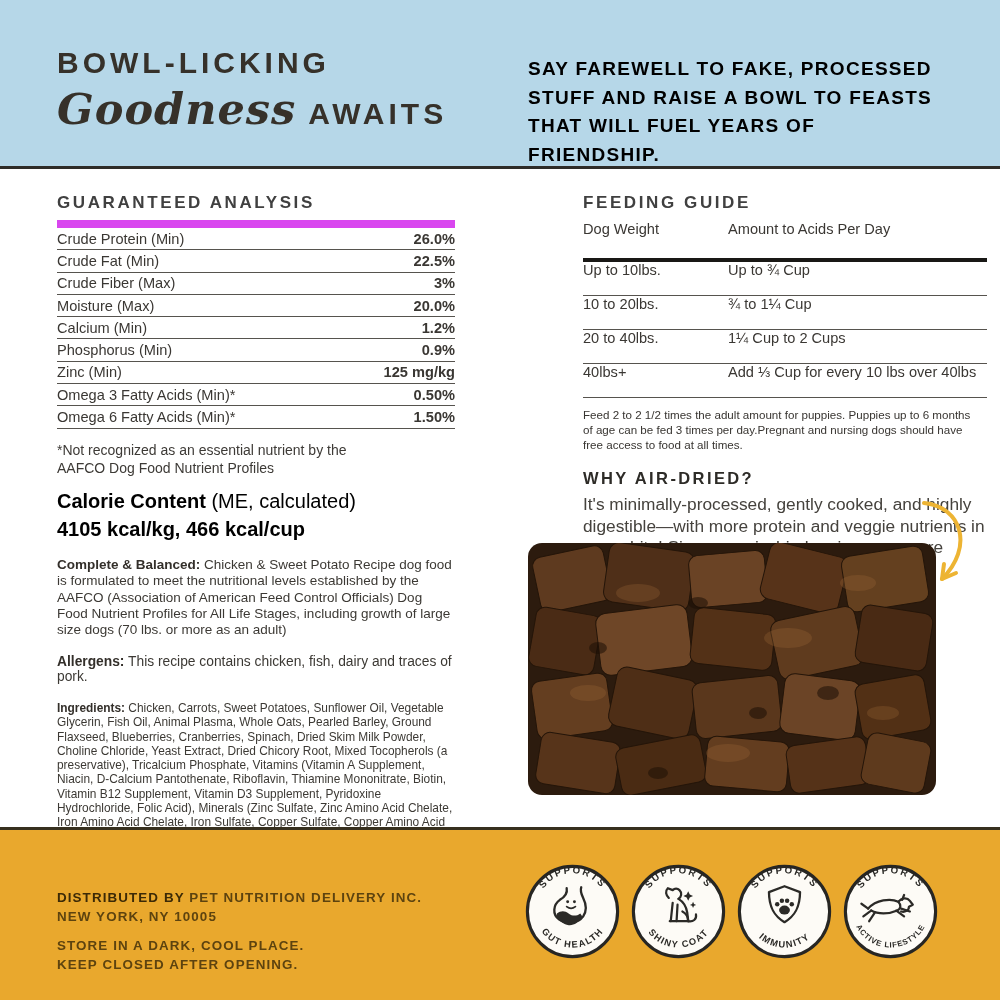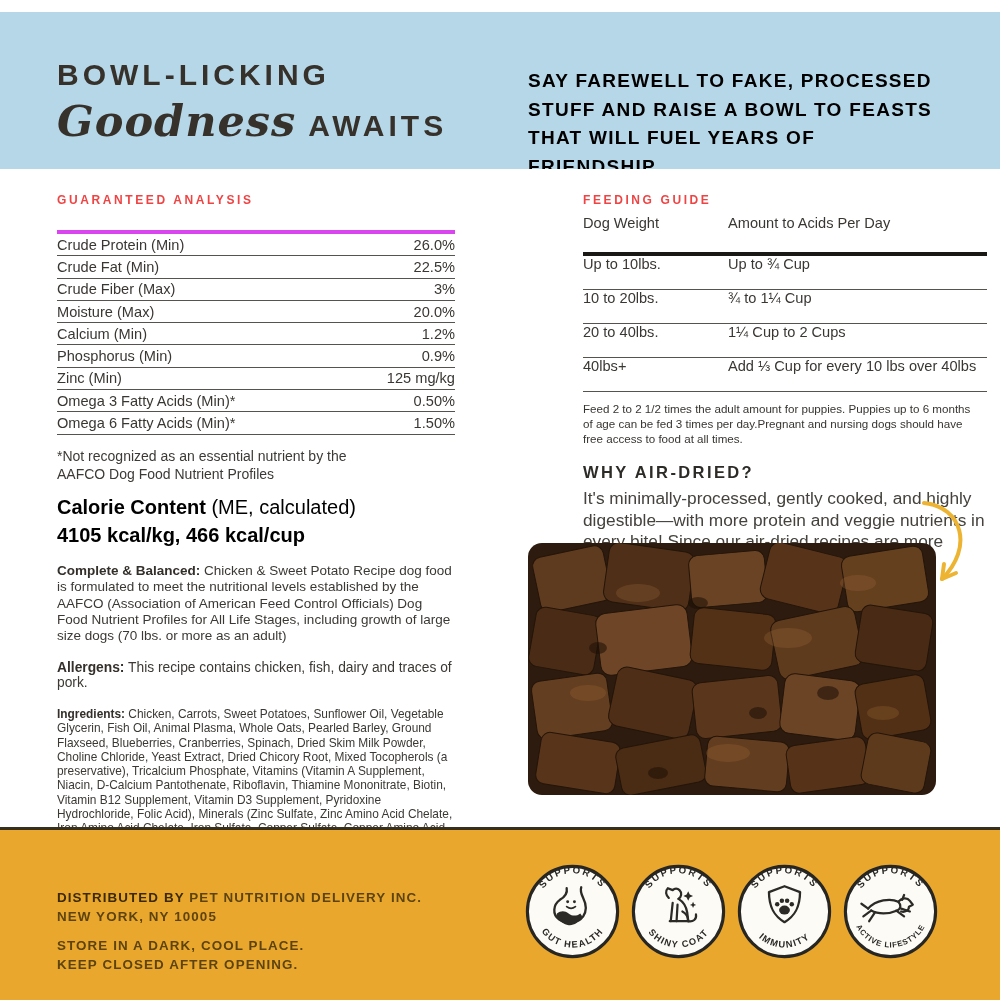--- a/index.html
+++ b/index.html
@@ -2,41 +2,41 @@
 <html><head>
 <meta charset="utf-8">
 <style>
   * { margin:0; padding:0; box-sizing:border-box; }
   html,body { width:1000px; height:1000px; background:#ffffff; }
   body { font-family:"Liberation Sans", sans-serif; color:#34312c; }
   .panel { position:relative; width:1000px; height:1000px; background:#ffffff; overflow:hidden; }
 
   
   .banner { position:absolute; top:0; left:0; width:1000px; height:169px;
-            background:#b6d7e8; border-bottom:3px solid #2e2c28;margin-top:12px; }
+            background:#b6d7e8; border-bottom:3px solid #2e2c28; }
   .banner-title { position:absolute; left:57px; top:46px; color:#36312a; }
   .banner-title .line1 { font-size:30px; font-weight:bold; letter-spacing:4px; }
   .banner-title .line2 { margin-top:4px; white-space:nowrap; }
   .banner-title .script { font-family:"DejaVu Serif", serif; font-style:italic; font-weight:bold;
                           font-size:43px; letter-spacing:1px; }
   .banner-title .awaits { font-size:30px; font-weight:bold; letter-spacing:4px; margin-left:12px; }
   .banner-tagline { position:absolute; left:528px; top:55px; width:420px;
                     font-size:19px; font-weight:bold; letter-spacing:1.3px;
                     line-height:1.5; color:#000000; }
 
   
   .main { position:absolute; top:169px; left:0; width:1000px; height:658px; background:#ffffff; }
   .col-left  { position:absolute; left:57px;  top:24px; width:398px; }
   .col-right { position:absolute; left:535px; top:24px; width:404px;margin-left:48px; }
-  .section-title { font-size:12px; font-weight:bold; letter-spacing:2.6px; color:#ef4444; }
-
-  .ga-table { margin-top:23px; border-top:4px solid #d946ef; }
+  .section-title { font-size:17px; font-weight:bold; letter-spacing:2.6px; color:#404040; }
+
+  .ga-table { margin-top:7px; border-top:8px solid #d946ef; }
   .ga-row { display:flex; justify-content:space-between; align-items:center;
             height:22.3px; border-bottom:1.5px solid #56534e; font-size:14.6px; color:#3a3733; }
-  .ga-row .val { text-align:center; }
+  .ga-row .val { text-align:center;font-weight:bold; }
   .ga-footnote { margin-top:12px; font-size:14px; line-height:1.32; color:#3d3a36; }
 
   .calorie { margin-top:12px; font-size:20px; line-height:1.15; color:#000000; }
   .calorie .b { font-weight:bold; }
   .calorie .vals { font-weight:bold; margin-top:5px; }
 
   .complete { margin-top:16px; font-size:13.5px; line-height:1.22; color:#3c3934; }
   .complete b, .allergens b, .ingredients b { color:#332f2a; }
   .allergens { margin-top:15px; font-size:13.8px; color:#3c3934; }
   .ingredients { margin-top:17px; font-size:11.9px; line-height:1.2; color:#3c3934; }

